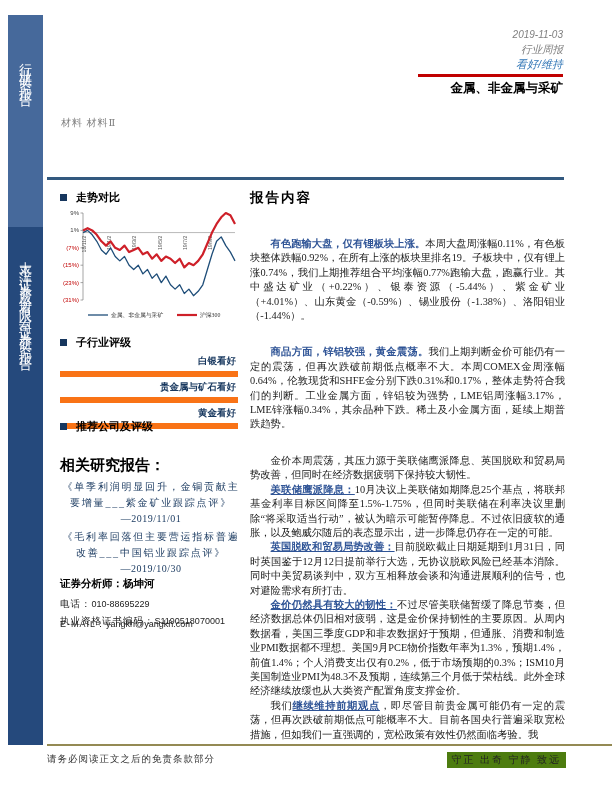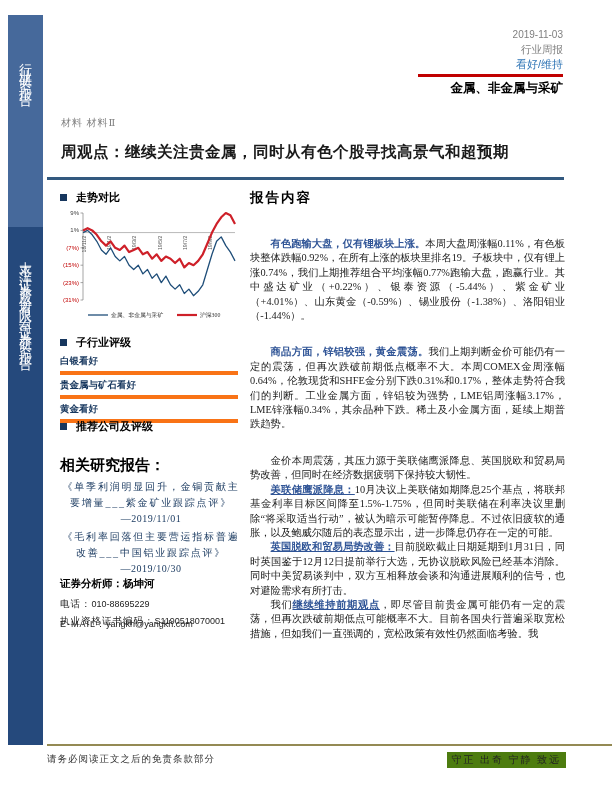--- a/index.html
+++ b/index.html
@@ -21,36 +21,36 @@
   }
   .vtext {
     writing-mode:vertical-rl; text-orientation:upright;
     color:#ffffff; font-size:13px; letter-spacing:6px; line-height:1;
   }
 
   
   .logo-wrap { position:absolute; left:60px; top:24px; display:flex; align-items:center; gap:10px; }
   .brand-cn { font-size:27px; font-weight:bold; letter-spacing:3px; line-height:1.05; }
   .brand-en { font-size:10.5px; font-weight:bold; letter-spacing:2.6px; }
-  .hdr-right { position:absolute; right:49px; top:27px; text-align:right; }
+  .hdr-right { position:absolute; right:49px; top:27px; text-align:right;font-style:italic; }
   .hdr-date { font-size:10px; color:#7f7f7f; line-height:15px; }
   .hdr-type { font-size:10.5px; color:#7f7f7f; line-height:15px; }
   .hdr-rating { font-size:11px; line-height:15px; }
   .hdr-redline { position:absolute; right:49px; top:74px; width:145px; height:3px; }
   .hdr-industry { position:absolute; right:49px; top:80px; font-size:12.5px; font-weight:bold; color:#000; }
   .category { position:absolute; left:61px; top:116px; font-size:10px; color:#808080; letter-spacing:1px; }
   .doc-title { position:absolute; left:61px; top:142px; width:506px; font-size:15.5px; font-weight:bold; letter-spacing:0.5px; }
   .title-rule { position:absolute; left:47px; top:177px; width:517px; height:3px; background:#33597F; }
 
   
   .sec-hd { position:absolute; display:flex; align-items:center; gap:9px; font-size:11px; font-weight:bold; color:#000; }
   .bullet { width:7px; height:7px; background:#17375E; flex:0 0 auto; }
   .chart-box { position:absolute; left:56px; top:208px; width:184px; height:116px; }
   .sub-table { position:absolute; left:60px; top:351px; width:178px; font-size:9.5px; }
-  .sub-row { display:flex; justify-content:flex-start; padding:4px 2px 3px 0; border-bottom:4px solid #f97316; font-weight:bold; color:#17375E; }
+  .sub-row { display:flex; justify-content:flex-end; padding:4px 2px 3px 0; border-bottom:6px solid #f97316; font-weight:bold; color:#17375E; }
   .related { position:absolute; left:60px; top:456px; width:182px; }
   .related-hd { font-size:15px; font-weight:bold; color:#000; margin-bottom:4px; }
   .report-item { font-size:10px; color:#17375E; letter-spacing:1.8px; line-height:1.6; margin-bottom:2px;text-align:center; }
   .report-date { display:block; letter-spacing:0.5px; }
   .analyst { position:absolute; left:60px; top:577px; font-size:10.5px; font-weight:bold; color:#000; }
   .contact { position:absolute; left:60px; font-size:9.5px; color:#222; }
   .contact .lbl { letter-spacing:1px; }
   .contact .val { font-family:"Liberation Sans","DejaVu Sans",sans-serif; font-size:9px; }
 
   
@@ -83,21 +83,20 @@
   <div class="hdr-right sans">
     <div class="hdr-date">2019-11-03</div>
     <div class="hdr-type">行业周报</div>
     <div class="hdr-rating" style="color:#2E74B5;">看好/维持</div>
   </div>
   <div class="hdr-redline" style="background:#C00000;"></div>
   <div class="hdr-industry">金属、非金属与采矿</div>
 
   <div class="category">材料 材料Ⅱ</div>
 
-  <div class="doc-title">周观点：继续关注贵金属，同时从有色个股寻找高景气和超预期</div>
   <div class="title-rule"></div>
 
   <div class="sec-hd" style="left:60px; top:190px;">
     <span class="bullet"></span>
     <span>走势对比</span>
   </div>
 
   <div class="chart-box">
     <svg id="trend-chart" width="184" height="116" viewBox="0 0 184 116">
         <line x1="27" y1="5" x2="27" y2="92" stroke="#808080" stroke-width="0.7"></line>
@@ -176,20 +175,21 @@
     <span class="lbl">执业资格证书编码：</span><span class="val">S1190518070001</span>
   </div>
 
   <div class="content-hd">报告内容</div>
   <div class="content-body" id="paras">
       <p class="para first"><span class="lead">有色跑输大盘，仅有锂板块上涨。</span>本周大盘周涨幅0.11%，有色板块整体跌幅0.92%，在所有上涨的板块里排名19。子板块中，仅有锂上涨0.74%，我们上期推荐组合平均涨幅0.77%跑输大盘，跑赢行业。其中盛达矿业（+0.22%）、银泰资源（-5.44%）、紫金矿业（+4.01%）、山东黄金（-0.59%）、锡业股份（-1.38%）、洛阳钼业（-1.44%）。</p>
       <p class="para gap"><span class="lead">商品方面，锌铝较强，黄金震荡。</span>我们上期判断金价可能仍有一定的震荡，但再次跌破前期低点概率不大。本周COMEX金周涨幅0.64%，伦敦现货和SHFE金分别下跌0.31%和0.17%，整体走势符合我们的判断。工业金属方面，锌铝较为强势，LME铝周涨幅3.17%，LME锌涨幅0.34%，其余品种下跌。稀土及小金属方面，延续上期普跌趋势。</p>
       <p class="para gap">金价本周震荡，其压力源于美联储鹰派降息、英国脱欧和贸易局势改善，但同时在经济数据疲弱下保持较大韧性。</p>
       <p class="para"><span class="lead ul">美联储鹰派降息：</span>10月决议上美联储如期降息25个基点，将联邦基金利率目标区间降至1.5%-1.75%，但同时美联储在利率决议里删除“将采取适当行动”，被认为暗示可能暂停降息。不过依旧疲软的通胀，以及鲍威尔随后的表态显示出，进一步降息仍存在一定的可能。</p>
       <p class="para"><span class="lead ul">英国脱欧和贸易局势改善：</span>目前脱欧截止日期延期到1月31日，同时英国鉴于12月12日提前举行大选，无协议脱欧风险已经基本消除。同时中美贸易谈判中，双方互相释放会谈和沟通进展顺利的信号，也对避险需求有所打击。</p>
+      <p class="para"><span class="lead ul">金价仍然具有较大的韧性：</span>不过尽管美联储暂缓了降息节奏，但经济数据总体仍旧相对疲弱，这是金价保持韧性的主要原因。从周内数据看，美国三季度GDP和非农数据好于预期，但通胀、消费和制造业PMI数据都不理想。美国9月PCE物价指数年率为1.3%，预期1.4%，前值1.4%；个人消费支出仅有0.2%，低于市场预期的0.3%；ISM10月美国制造业PMI为48.3不及预期，连续第三个月低于荣枯线。此外全球经济继续放缓也从大类资产配置角度支撑金价。</p>
       <p class="para"><span>我们</span><span class="lead ul">继续维持前期观点</span>，即尽管目前贵金属可能仍有一定的震荡，但再次跌破前期低点可能概率不大。目前各国央行普遍采取宽松措施，但如我们一直强调的，宽松政策有效性仍然面临考验。我</p>
     </div>
 
   <div class="foot-rule"></div>
   <div class="foot-disclaimer">请务必阅读正文之后的免责条款部分</div>
   <div class="foot-motto">守正 出奇 宁静 致远</div>
 
 </div>
 
 </body></html>

